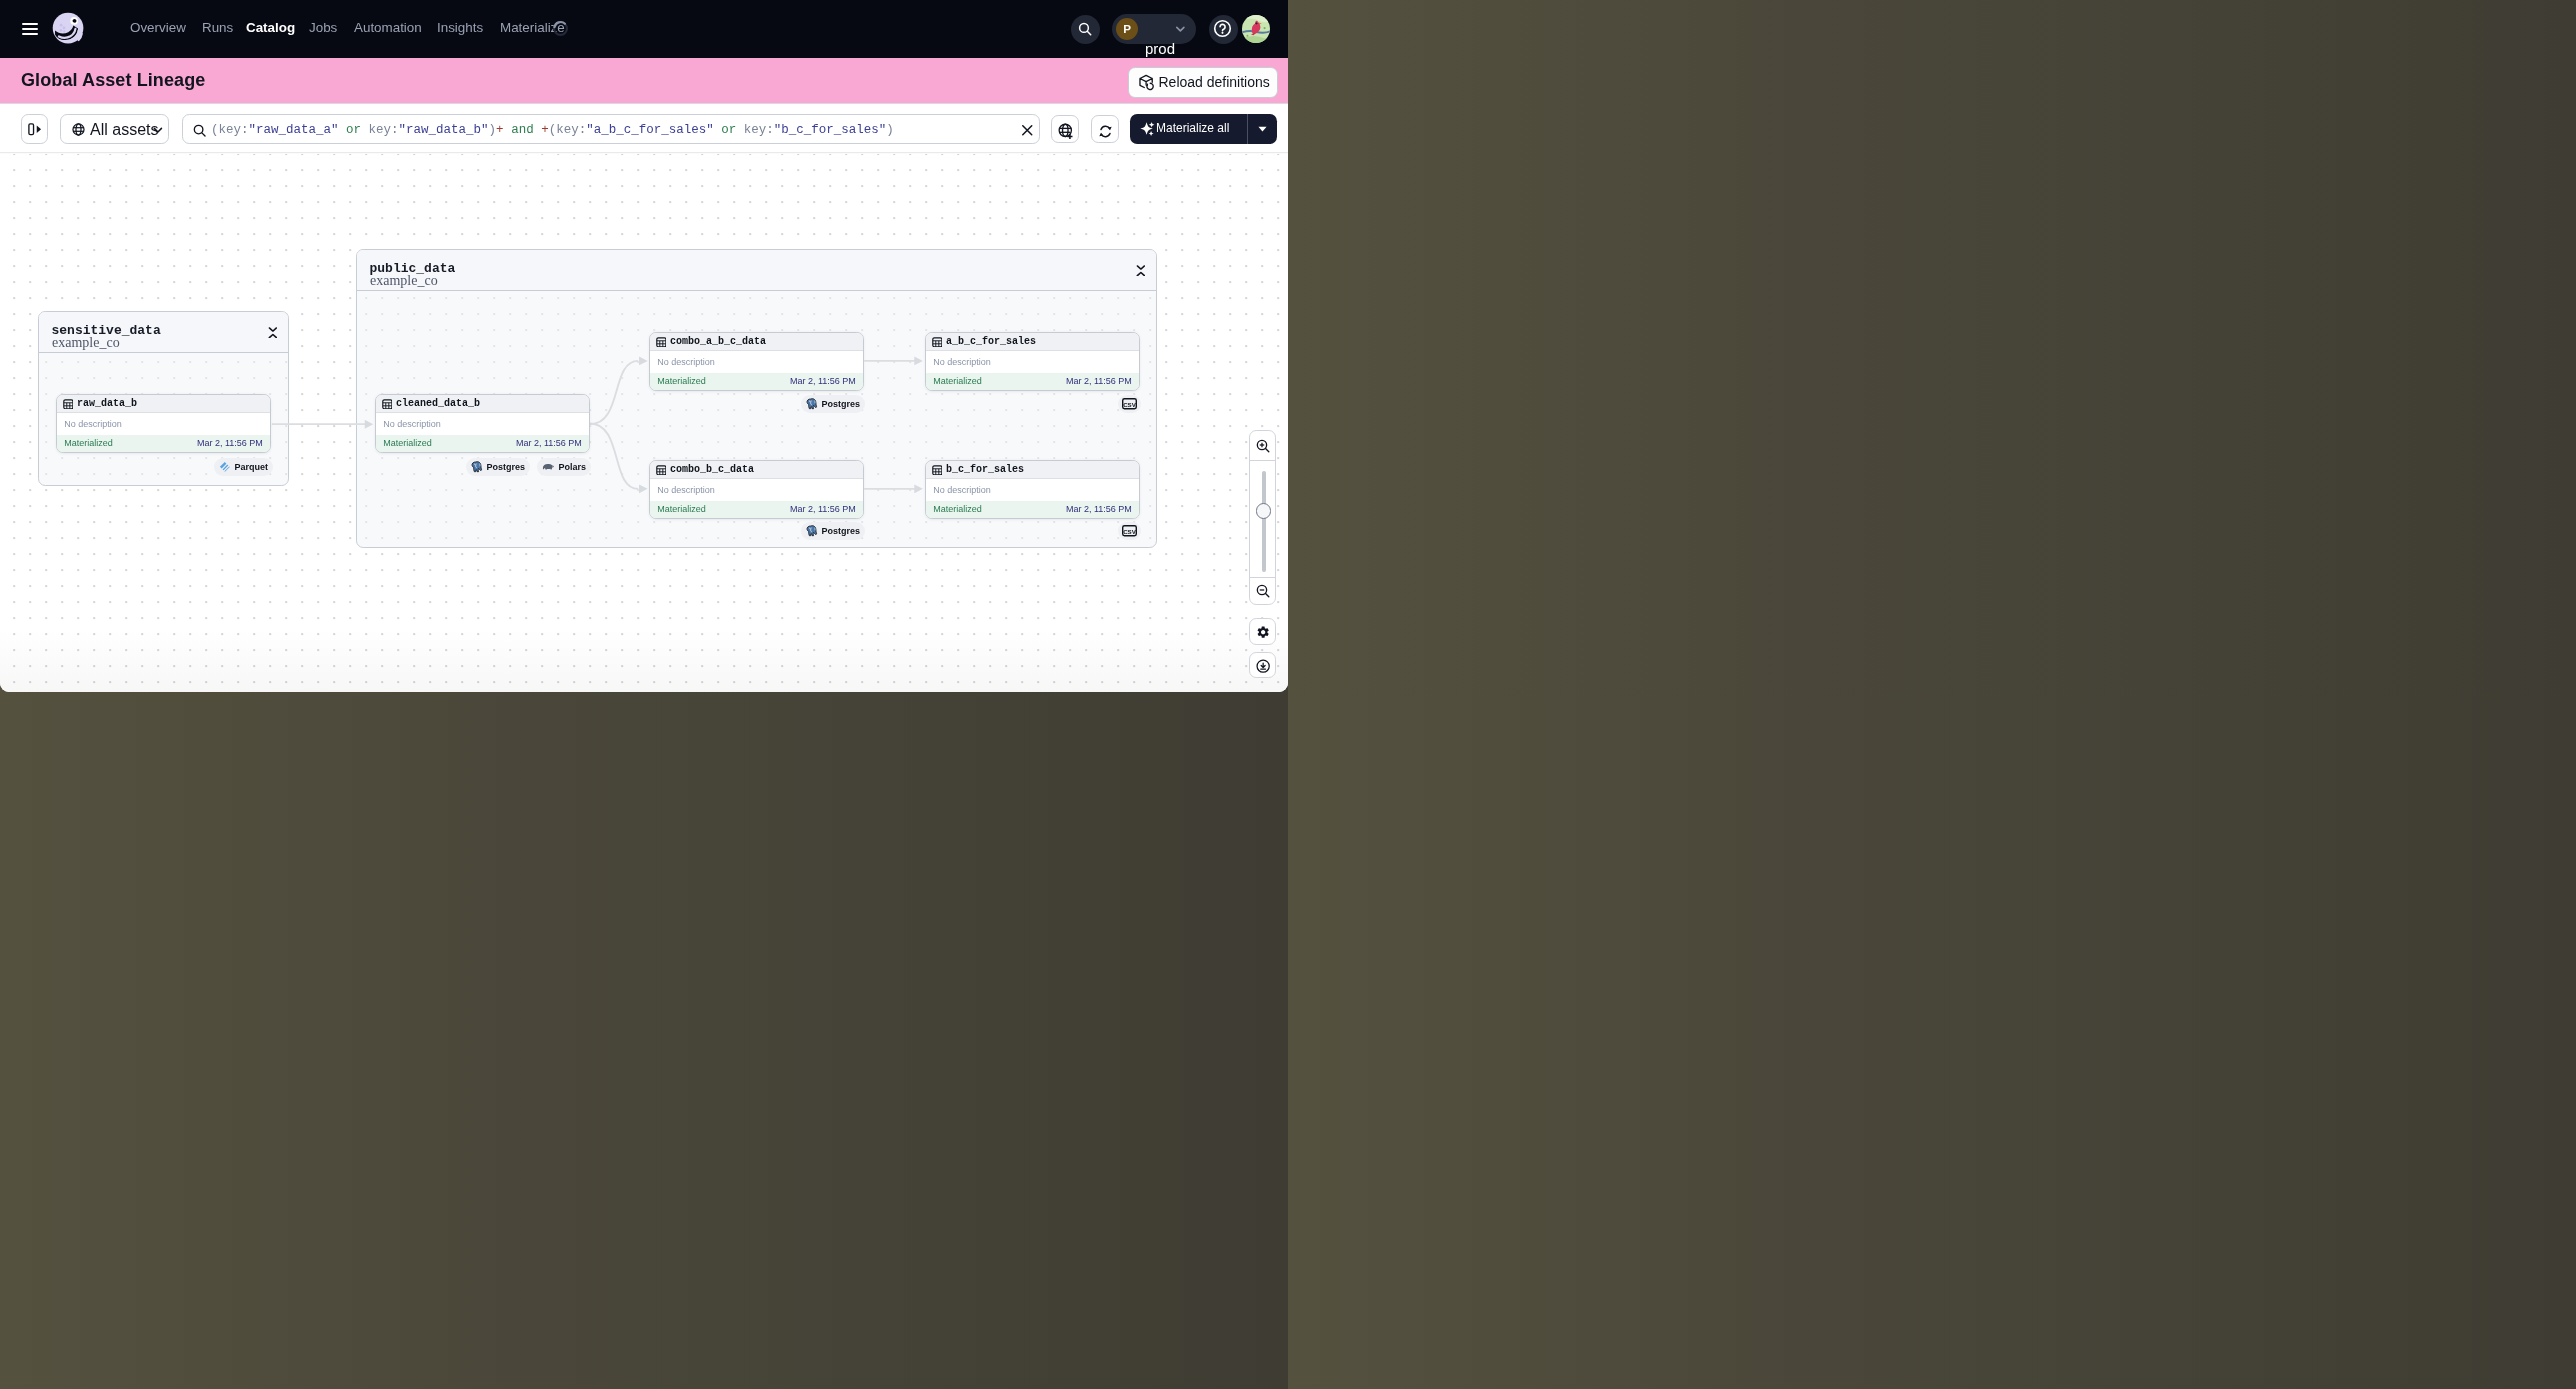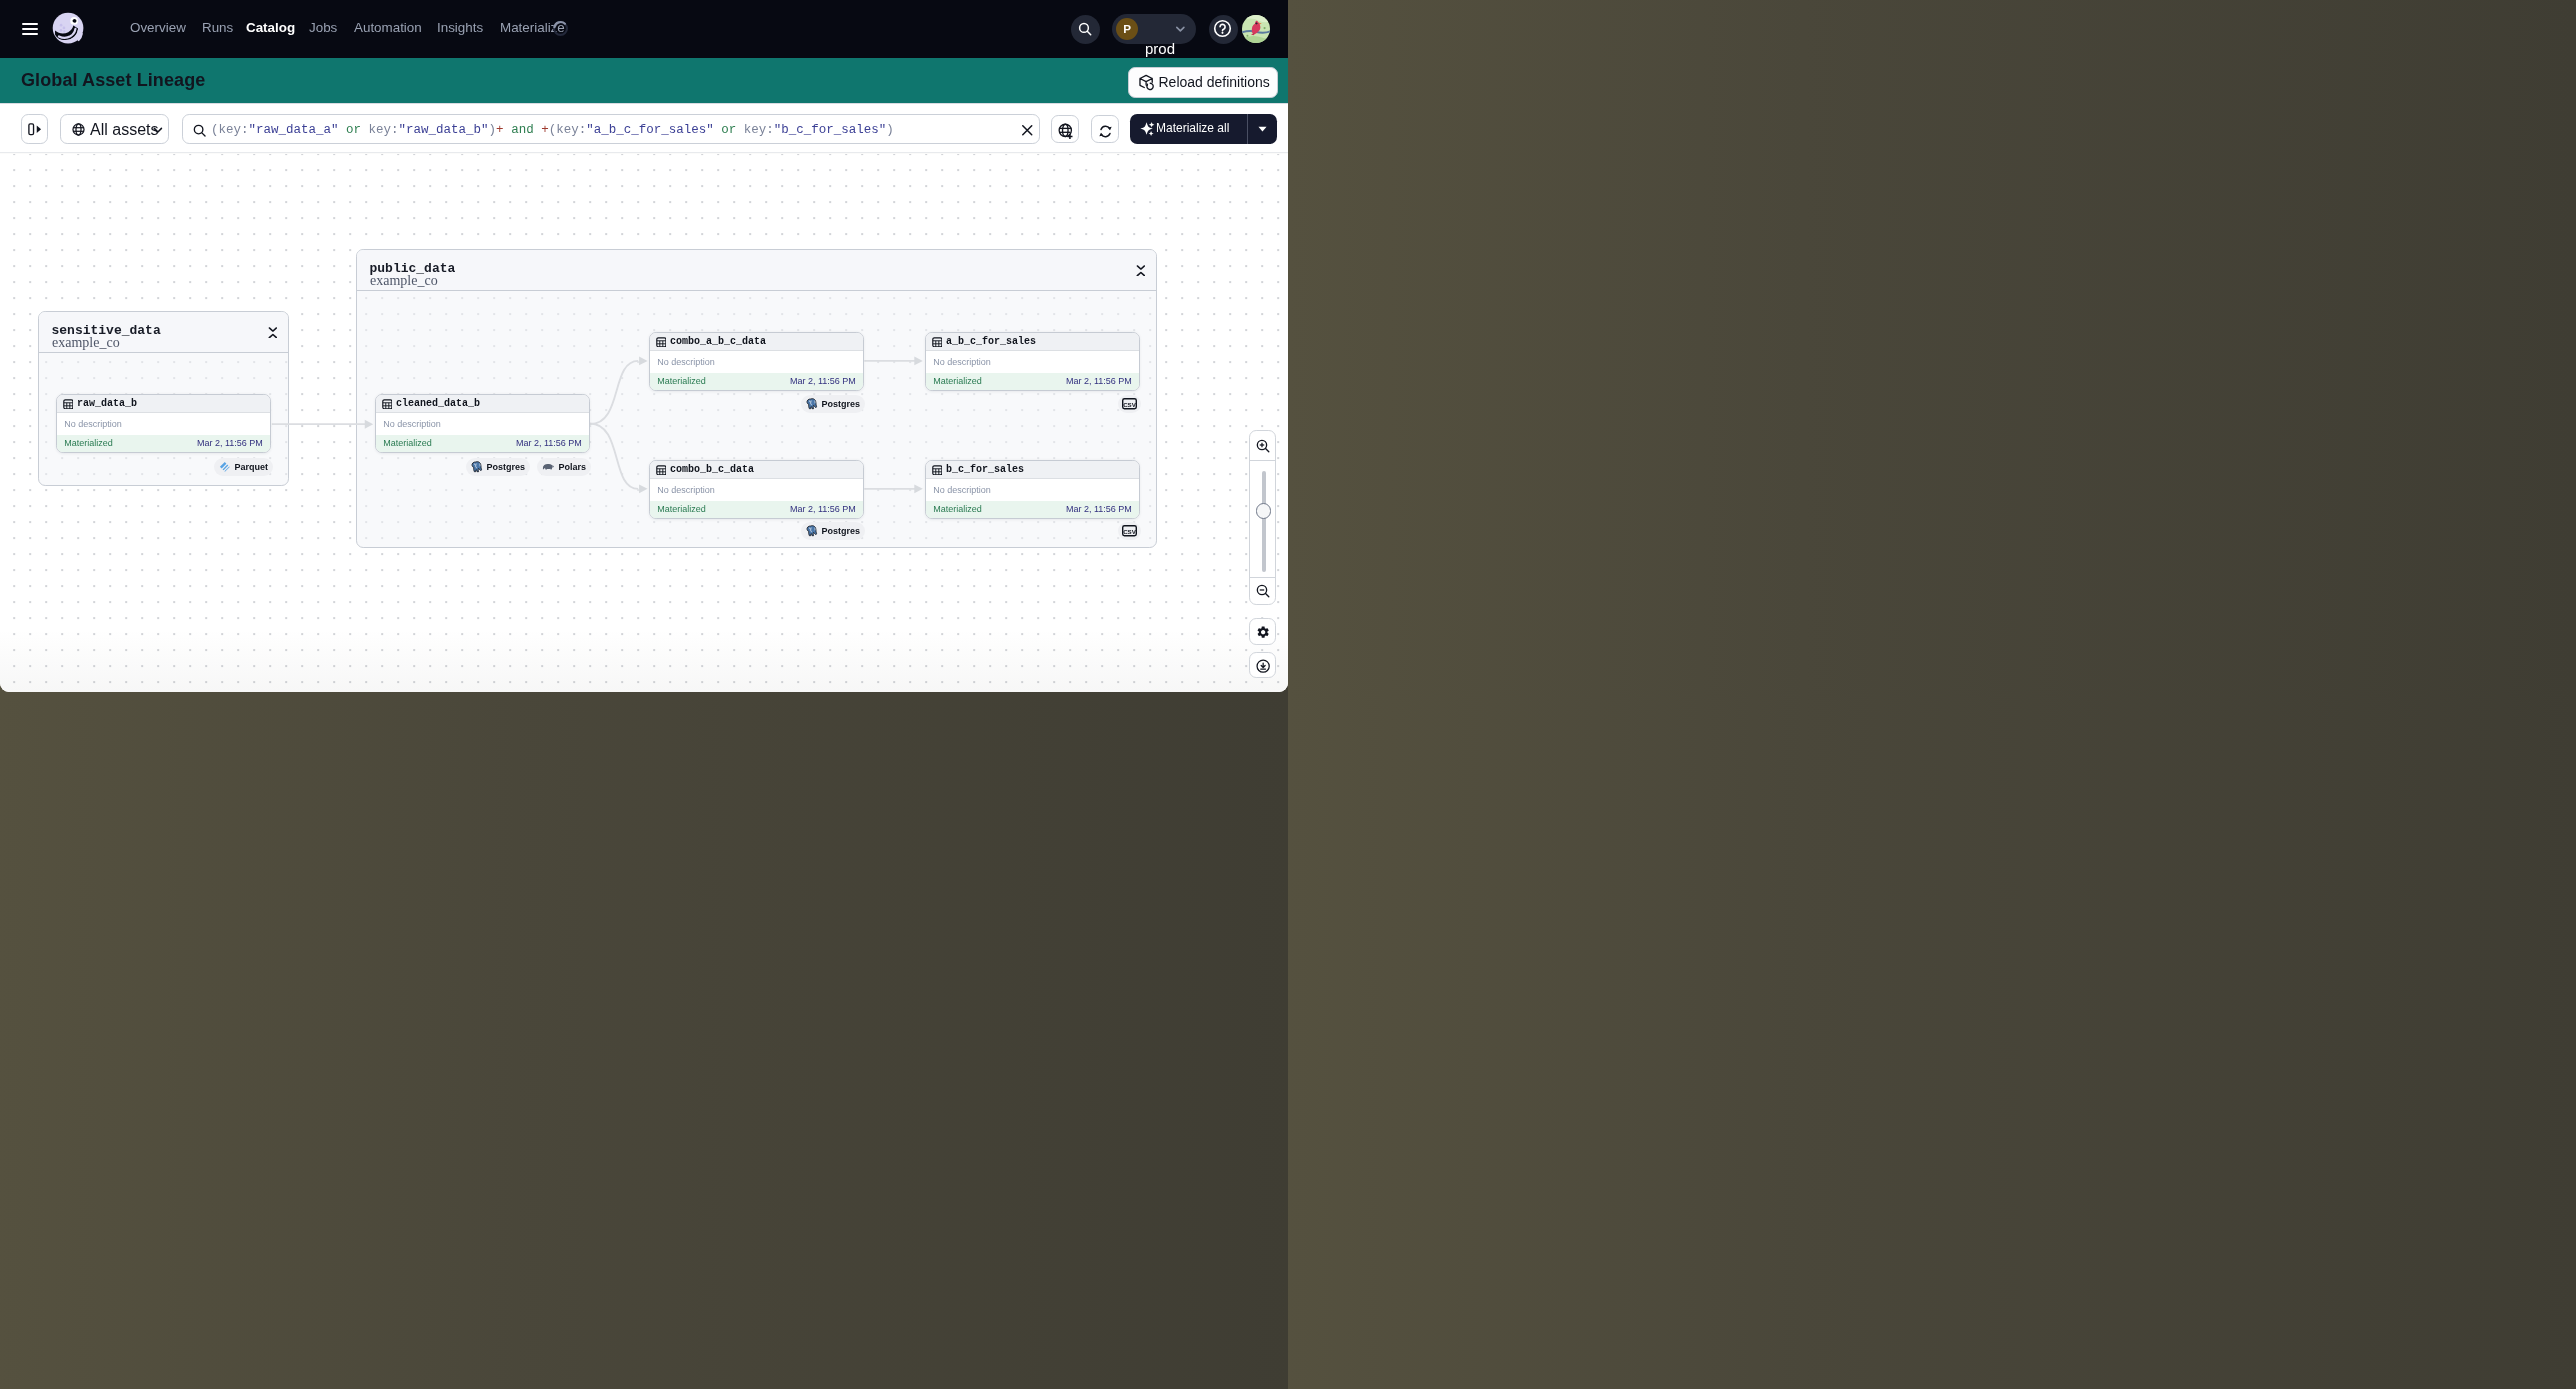--- a/index.html
+++ b/index.html
@@ -14,21 +14,21 @@
   #burger i { display:block; height:2.3px; background:#FFFFFF; border-radius:1.2px; }
   .navitem { position:absolute; top:0; height:58px; line-height:56px; font-size:13.4px; color:#99A1B2; white-space:nowrap;margin-left:23px; }
   .navitem.active { color:#FFFFFF; font-weight:bold; }
 
   .navcircle { position:absolute; top:14.7px; width:29px; height:29px; border-radius:50%; background:#232836; }
   #prodpill { position:absolute; left:1112px; top:13.8px; width:84px; height:30px; border-radius:15px; background:#232836; }
   #prodpill .pavatar { position:absolute; left:4px; top:4.3px; width:22px; height:22px; border-radius:50%; background:#6B4F16; color:#fff; font-size:11.6px; font-weight:bold; text-align:center; line-height:22px; }
   #prodpill .ptext { position:absolute; left:33px; top:0; height:22px; line-height:29.5px; color:#fff; font-size:15px;margin-top:20px; }
 
   
-  #pagehead { position:absolute; left:0; top:58px; width:1288px; height:46px; background:#0f766e; border-bottom:0.9px solid #D8DBE1; }
+  #pagehead { position:absolute; left:0; top:58px; width:1288px; height:46px; background:#f9a8d4; border-bottom:0.9px solid #D8DBE1; }
   #pagehead h1 { position:absolute; left:21px; top:11.6px; font-size:18px; font-weight:bold; color:#12151F; letter-spacing:0.1px; }
   #reloadbtn { position:absolute; left:1128px; top:8.5px; width:150px; height:31px; border:0.9px solid #C8CDD5; border-radius:7.2px; background:#FDFDFE; }
   #reloadbtn span { position:absolute; left:29.5px; top:0; height:31px; line-height:29.5px; font-size:14px; color:#12151F; }
 
   
   #toolbar { position:absolute; left:0; top:104px; width:1288px; height:49px; background:#FFFFFF; border-bottom:0.9px solid #E8EAED; }
   .tbtn { position:absolute; top:10px; height:30px; border:0.9px solid #CBD0D8; border-radius:7.2px; background:#fff; }
   #searchfield { position:absolute; left:182px; top:10px; width:858px; height:30px; border:0.9px solid #CBD0D8; border-radius:7.2px; background:#fff; }
   #query { position:absolute; left:28px; top:0; height:30px; line-height:30px; font-family:"Liberation Mono", monospace; font-size:12.5px; white-space:pre; color:#7A8298; }
   #query .s { color:#3B3F95; }

